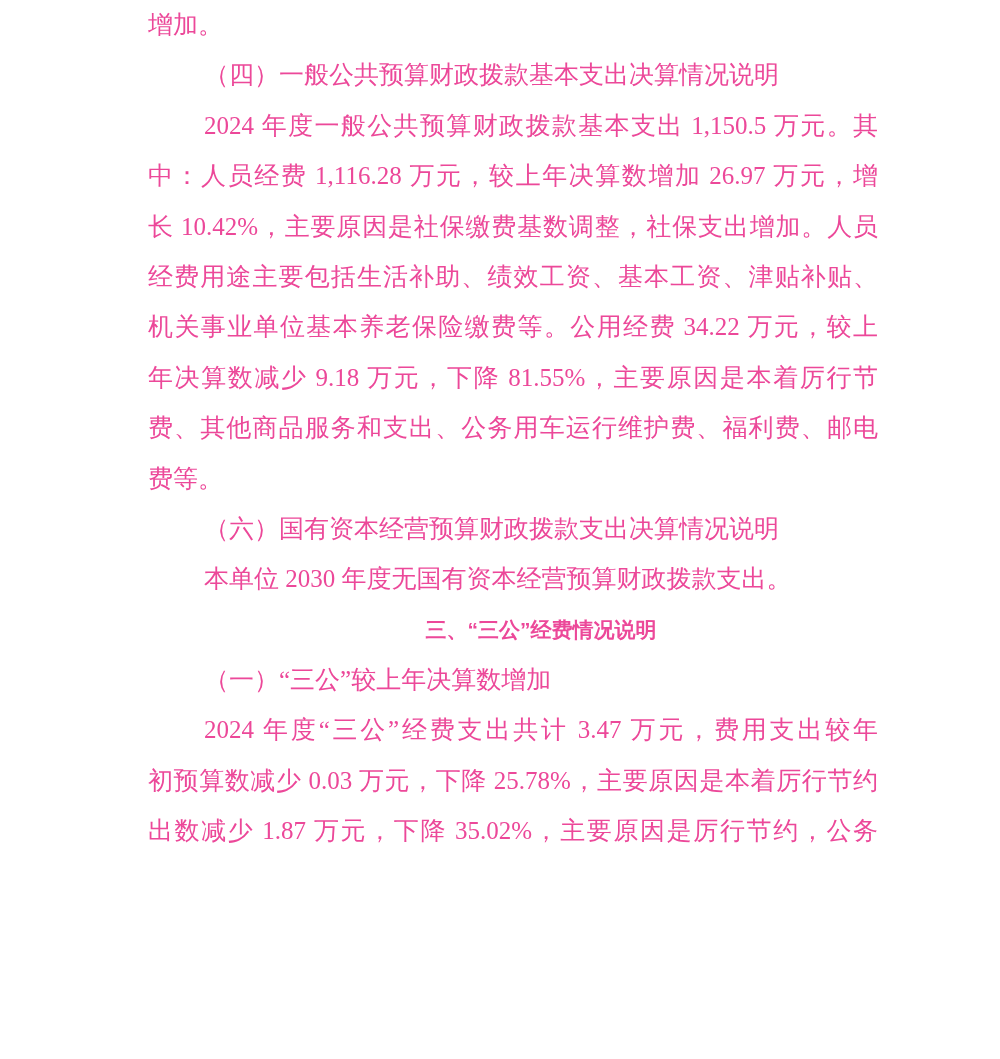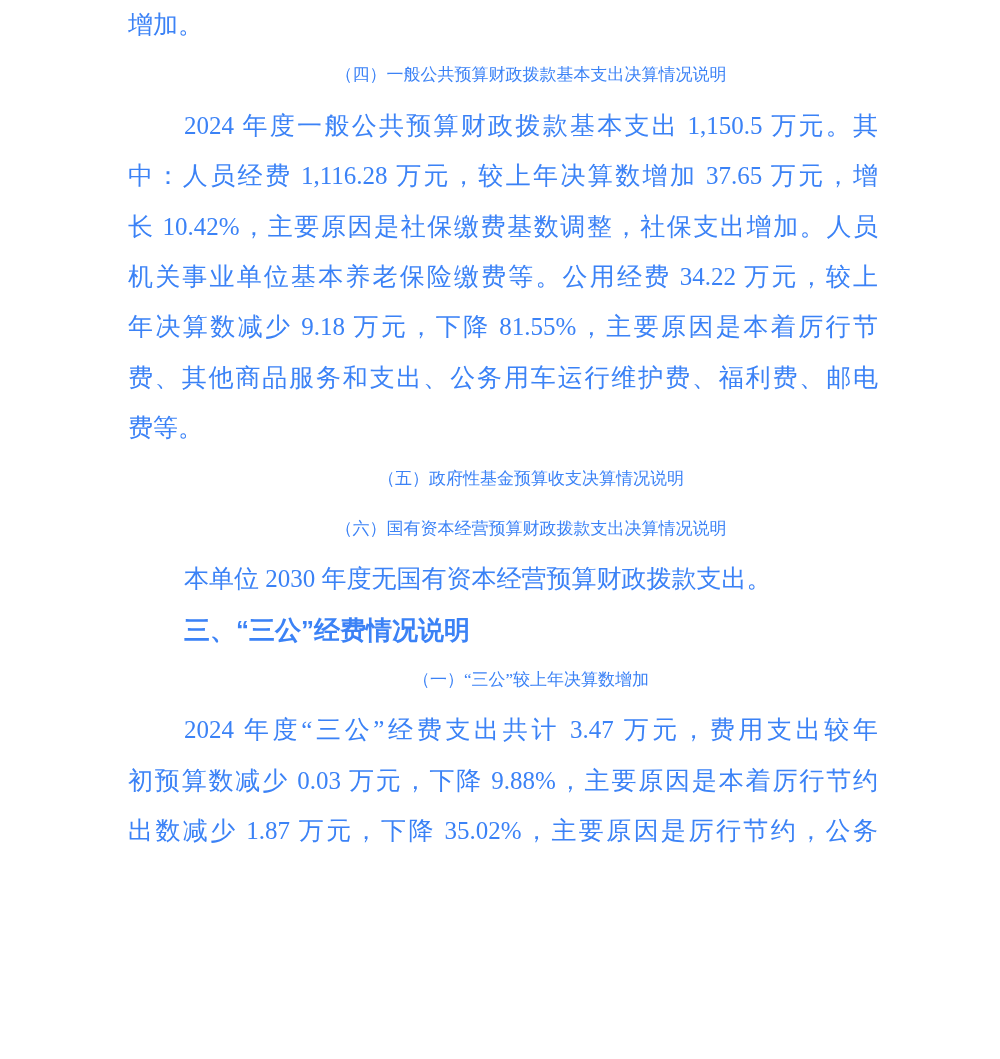--- a/index.html
+++ b/index.html
@@ -19,62 +19,63 @@
     position: absolute;
     left: 128px;
     top: 0;
     width: 750px;
   }
   .line {
     height: 50.4px;
     line-height: 50.4px;
     font-size: 25px;
     font-family: "Liberation Serif", serif;
-    color: #3b82f6;
+    color: #ec4899;
     white-space: nowrap;
     overflow: visible;
+    margin-left: 20px;
   }
   .line.justify {
     white-space: normal;
     text-align: justify;
     text-align-last: justify;
     text-justify: inter-character;
   }
   .line.indent {
     text-indent: 56px;
   }
   .line.subheading {
     font-family: "Liberation Serif", serif;
-    font-size: 17px;
+    font-size: 25px;
     font-weight: normal;
-    text-align: center;
   }
   .line.section-heading {
     font-family: "Liberation Sans", sans-serif;
-    font-size: 26px;
+    font-size: 21px;
     font-weight: bold;
+    text-align: center;
   }
 </style>
 </head>
 <body>
 
 <div class="page">
   <div class="content">
 
   <div class="line body">增加。</div>
       <div class="line subheading indent">（四）一般公共预算财政拨款基本支出决算情况说明</div>
       <div class="line body justify indent">2024 年度一般公共预算财政拨款基本支出 1,150.5 万元。其</div>
-      <div class="line body justify">中：人员经费 1,116.28 万元，较上年决算数增加 37.65 万元，增</div>
+      <div class="line body justify">中：人员经费 1,116.28 万元，较上年决算数增加 26.97 万元，增</div>
       <div class="line body justify">长 10.42%，主要原因是社保缴费基数调整，社保支出增加。人员</div>
+      <div class="line body justify">经费用途主要包括生活补助、绩效工资、基本工资、津贴补贴、</div>
       <div class="line body justify">机关事业单位基本养老保险缴费等。公用经费 34.22 万元，较上</div>
       <div class="line body justify">年决算数减少 9.18 万元，下降 81.55%，主要原因是本着厉行节</div>
       <div class="line body justify">费、其他商品服务和支出、公务用车运行维护费、福利费、邮电</div>
       <div class="line body">费等。</div>
-      <div class="line subheading indent">（五）政府性基金预算收支决算情况说明</div>
       <div class="line subheading indent">（六）国有资本经营预算财政拨款支出决算情况说明</div>
       <div class="line body indent">本单位 2030 年度无国有资本经营预算财政拨款支出。</div>
       <div class="line section-heading indent">三、“三公”经费情况说明</div>
       <div class="line subheading indent">（一）“三公”较上年决算数增加</div>
       <div class="line body justify indent">2024 年度“三公”经费支出共计 3.47 万元，费用支出较年</div>
-      <div class="line body justify">初预算数减少 0.03 万元，下降 9.88%，主要原因是本着厉行节约</div>
+      <div class="line body justify">初预算数减少 0.03 万元，下降 25.78%，主要原因是本着厉行节约</div>
       <div class="line body justify">出数减少 1.87 万元，下降 35.02%，主要原因是厉行节约，公务</div>
     </div>
 </div>
 
 </body></html>

